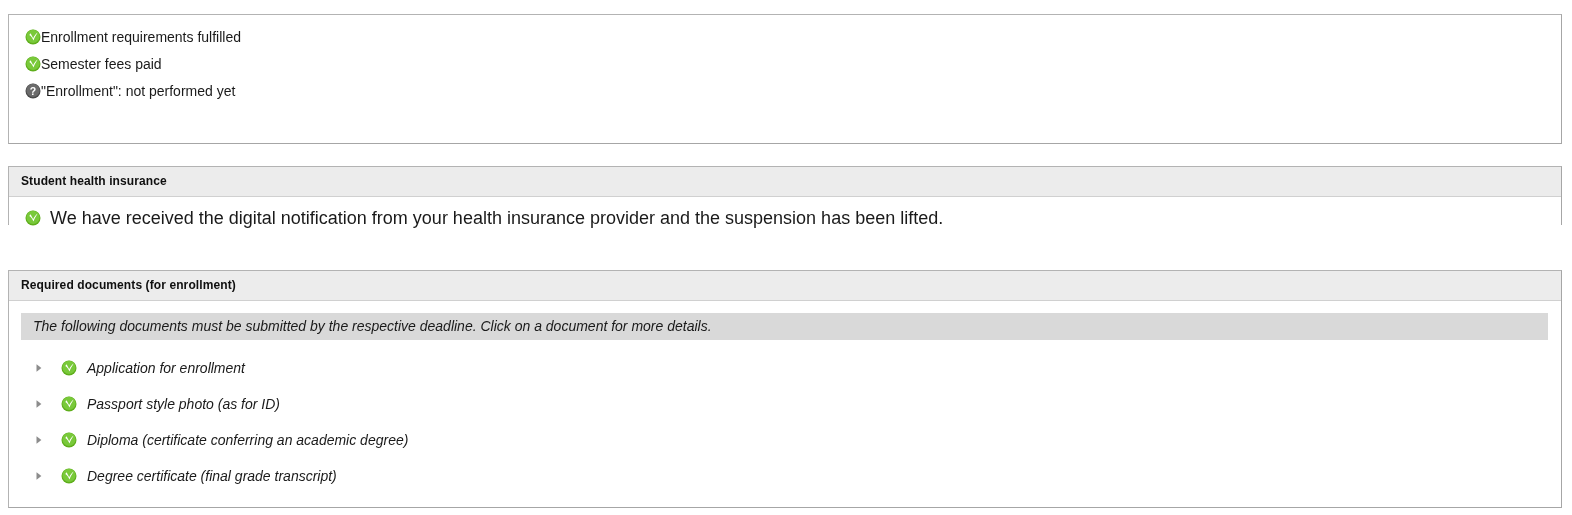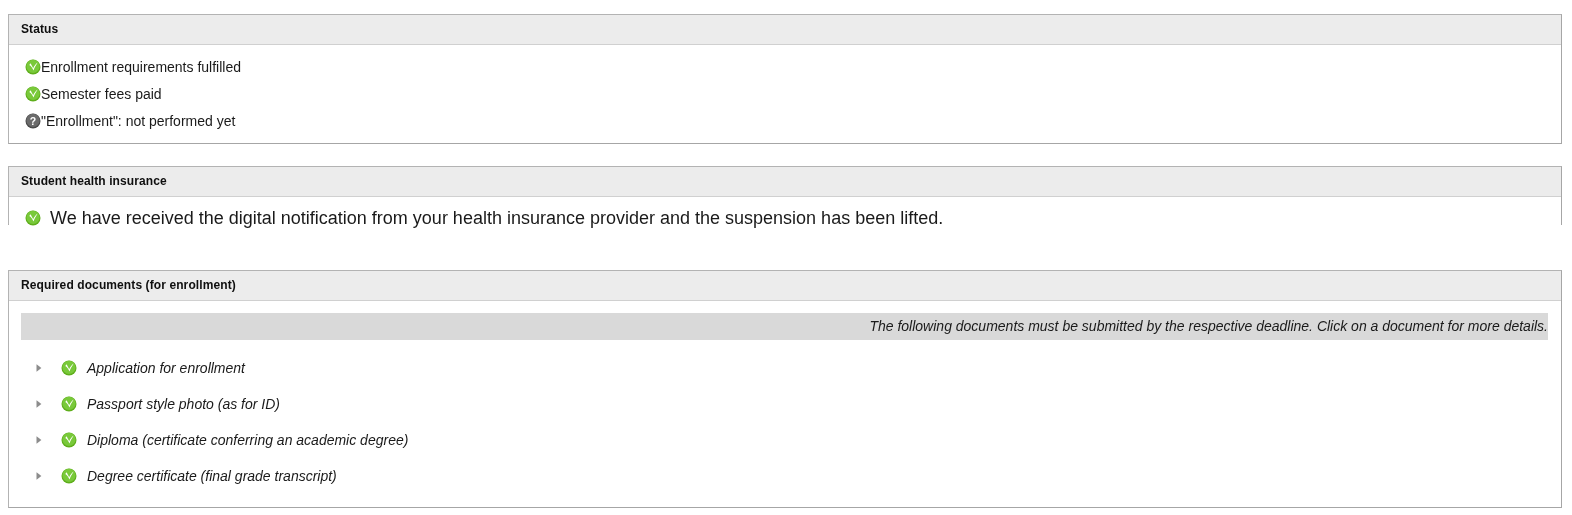--- a/index.html
+++ b/index.html
@@ -89,21 +89,20 @@
   .instruction-bar {
     margin: 12px 13px 0 12px;
     background: #d9d9d9;
     height: 27px;
     line-height: 27px;
     padding-left: 12px;
     font-size: 14px;
     font-style: italic;
     color: #1a1a1a;
     white-space: nowrap;
-    text-align: right;
   }
   .doc-list {
     margin: 0;
     padding: 10px 0 0 0;
     list-style: none;
   }
   .doc-row {
     display: flex;
     align-items: center;
     height: 36px;
@@ -133,21 +132,20 @@
     margin-right: 16px;
     line-height: 0;
   }
 </style>
 </head>
 <body>
 
 <div class="page">
 
   <section class="panel" id="panel-status">
-    <div class="panel-header">Status</div>
     <div class="panel-body">
       <ul class="status-list">
 
         <li class="status-row">
           <span class="icon icon-check">
             <svg width="16" height="16" viewBox="0 0 16 16">
               <circle cx="8" cy="8" r="7.5" fill="#5fae1c"></circle>
               <circle cx="8" cy="7.4" r="6.6" fill="#79c93a"></circle>
               <path d="M5.6 4.2 C6.7 6.2 7.4 7.6 8.1 9.2 C9.6 6.6 11 5.0 12.6 3.6 C11.4 5.6 9.7 8.3 8.5 11.4 C7.3 9.2 6.3 7.2 4.3 6.0 Z" fill="#ffffff"></path>
             </svg>

